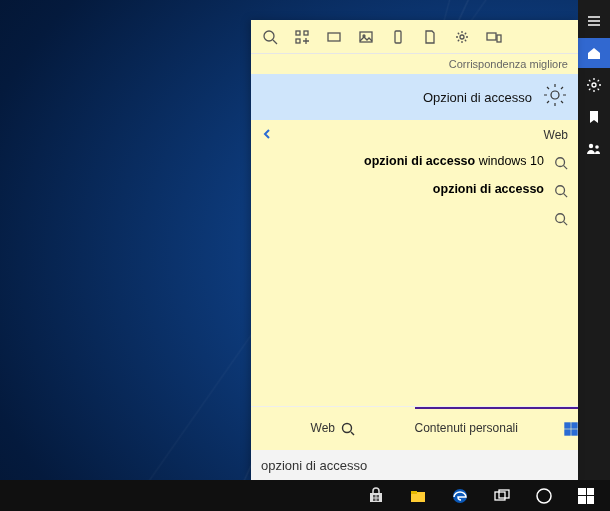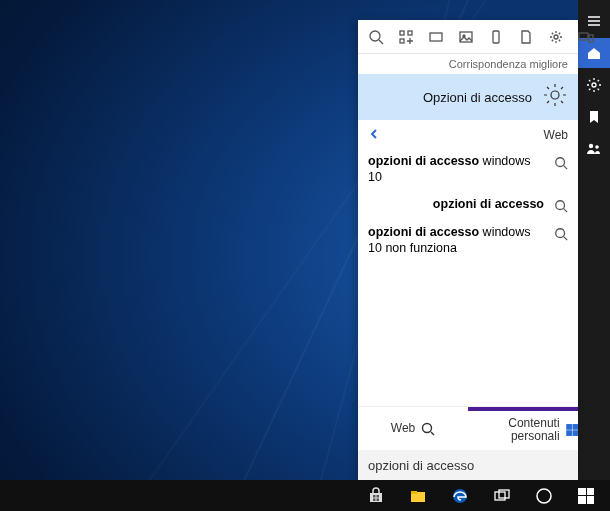--- a/index.html
+++ b/index.html
@@ -23,22 +23,22 @@
       background: #1b1b1b; display: flex; flex-direction: column; align-items: center;
       padding-top: 6px; gap: 2px;
     }
     .rb-item { width: 32px; height: 30px; display:flex; align-items:center; justify-content:center; color:#fff; cursor:pointer; }
     .rb-item svg { width:16px; height:16px; stroke:#fff; fill:none; stroke-width:1.3; }
     .rb-item.filled svg { fill:#fff; stroke:none; }
     .rb-item.active { background:#3168d0; }
 
     
     .panel {
-      position: absolute; right: 32px; top: 20px; width: 220px; height: 460px;
-      background:#ffffff; display:flex; flex-direction:column;
+      position: absolute; right: 32px; top: 20px; width: 327px; height: 460px;
+      background:#fef9c3; display:flex; flex-direction:column;
       box-shadow: -2px 0 8px rgba(0,0,0,0.25);
     }
 
     
     .topicons { height: 34px; display:flex; align-items:center; justify-content:flex-start; gap:14px; padding: 0 10px; border-bottom:1px solid #e6e6e6;}
     .topicons .ti { width:18px; height:18px; display:flex; align-items:center; justify-content:center; cursor:pointer;}
     .topicons svg { width:16px; height:16px; stroke:#555; fill:none; stroke-width:1.3;}
 
     .section-label { font-size:11px; color:#666; text-align:right; padding:4px 10px 4px; direction:rtl;}
 
@@ -57,21 +57,21 @@
     .suggest { display:flex; flex-direction:row-reverse; align-items:flex-start; gap:10px; padding:4px 10px 8px; cursor:pointer;}
     .suggest svg{ width:14px;height:14px; stroke:#555; fill:none; stroke-width:1.5; flex-shrink:0; margin-top:2px;}
     .suggest .stext{ font-size:12.5px; text-align:left; direction:rtl; line-height:1.25; }
     .suggest .stext b{ font-weight:600; }
 
     .flex-gap{ flex:1; }
 
     
     .tabs { display:flex; flex-direction:row-reverse; border-top:1px solid #eee; height:44px; align-items:center; }
     .tab { flex:1; display:flex; flex-direction:row-reverse; align-items:center; justify-content:center; gap:6px; height:100%; font-size:12px; color:#333; cursor:pointer;}
-    .tab.active{ border-top:4px solid #4c1d95; margin-top:-1px;}
+    .tab.active{ border-top:2px solid #4c1d95; margin-top:-1px;justify-content:space-between;}
     .tab svg{ width:14px;height:14px; stroke:#333; fill:none; stroke-width:1.4;}
     .tab.active svg{ stroke:#2a6cd4; fill:#2a6cd4;}
     .tab .tlabel{ text-align:right; direction:rtl; line-height:1.1;}
 
     .searchbar{ height:30px; background:#f3f3f3; display:flex; align-items:center; justify-content:flex-end; padding:0 10px; font-size:13px; color:#333; direction:rtl;}
 
     
     .taskbar{ position:absolute; left:0; right:0; bottom:0; height:31px; background:#101010; display:flex; flex-direction:row-reverse; align-items:center; padding:0 4px; gap:2px;}
     .tb-item{ width:40px; height:31px; display:flex; align-items:center; justify-content:center; cursor:pointer;}
     .tb-item svg{ width:18px; height:18px;}
@@ -201,21 +201,20 @@
         <circle cx="7" cy="7" r="5"></circle>
         <path d="M11 11l4 4"></path>
       </svg>
     <div class="stext"><b>opzioni di accesso</b><span></span></div>
   </div>
   <div class="suggest">
     <svg viewBox="0 0 16 16">
         <circle cx="7" cy="7" r="5"></circle>
         <path d="M11 11l4 4"></path>
       </svg>
-    <div class="stext"><b>opzioni di accesso</b><span> windows 10 non funziona</span></div>
   </div>
 
   <div class="flex-gap"></div>
 
   <div class="tabs">
     <div class="tab active">
       <svg viewBox="0 0 14 14">
           <rect x="1" y="1" width="5" height="5"></rect>
           <rect x="8" y="1" width="5" height="5"></rect>
           <rect x="1" y="8" width="5" height="5"></rect>

